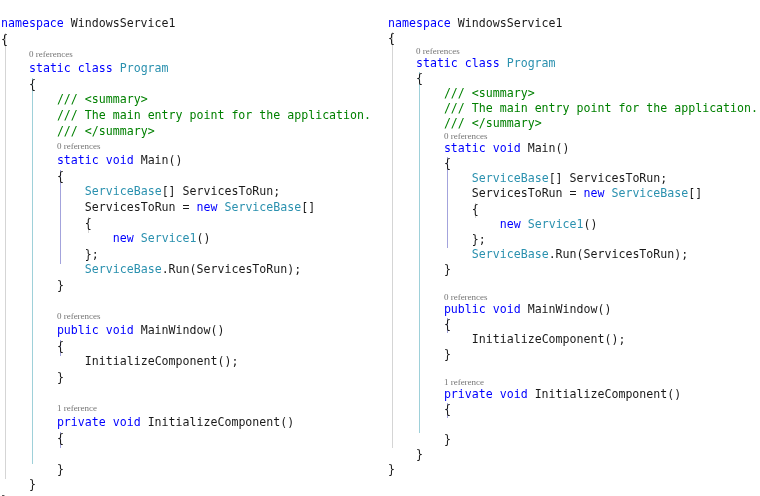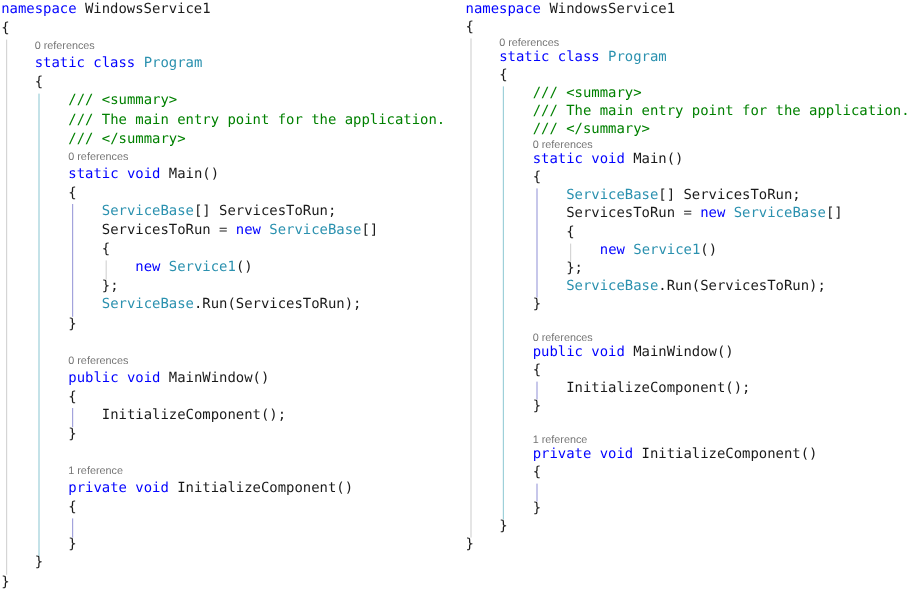--- a/index.html
+++ b/index.html
@@ -1,19 +1,19 @@
 <!DOCTYPE html>
 <html><head>
 <meta charset="utf-8">
 <style>
   html,body{margin:0;padding:0;background:#ffffff;}
   .screen{position:relative;width:760px;height:496px;background:#ffffff;overflow:hidden;}
-  .pane{position:absolute;top:0;height:496px;padding-top:0;box-sizing:border-box;}
+  .pane{position:absolute;top:0;height:496px;padding-top:16px;box-sizing:border-box;}
   .code-line{position:relative;white-space:pre;font-family:"DejaVu Sans Mono","Liberation Mono",monospace;font-size:11.6px;color:#1a1a1a;}
-  .lens-line{position:relative;white-space:pre;font-family:Liberation Sans, sans-serif;font-size:9px;color:#757575;cursor:pointer;}
+  .lens-line{position:relative;white-space:pre;font-family:Liberation Serif, serif;font-size:9px;color:#757575;cursor:pointer;}
   .tok-kw{color:#0000ff;}
   .tok-type{color:#2b91af;}
   .tok-comment{color:#008000;}
   .tok-plain{color:#1a1a1a;}
   .guide{position:absolute;width:1px;pointer-events:none;}
 </style>
 </head>
 <body>
 
 <div class="screen">

